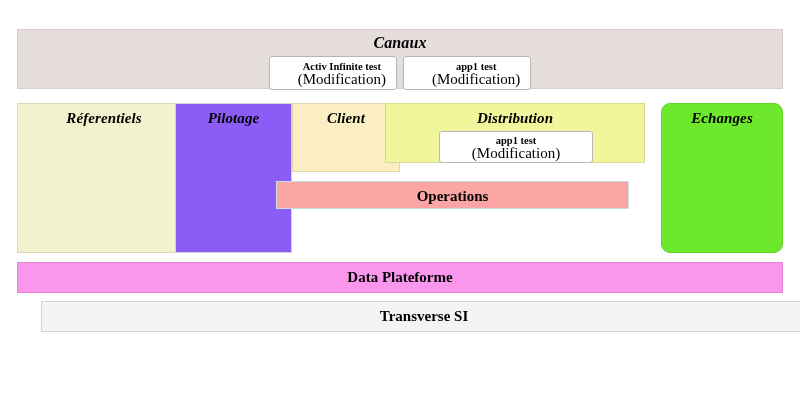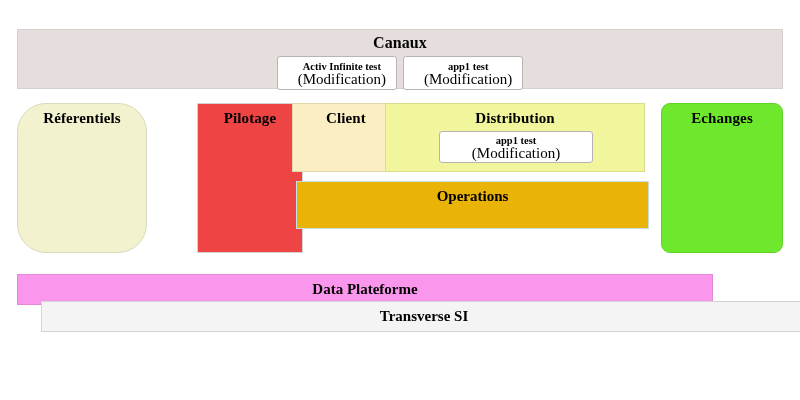--- a/index.html
+++ b/index.html
@@ -29,20 +29,21 @@
     border: 1px solid #cfcbcb;
   }
   .block-title {
     text-align: center;
     font-weight: bold;
     font-size: 15px;
     line-height: 19px;
     padding-top: 5px;
     color: #000;
     letter-spacing: 0.1px;
+    font-style: italic;
   }
 
   
   #canaux-panel {
     left: 17px;
     top: 29px;
     width: 766px;
     height: 60px;
     background: #e6dedd;
     border: 1px solid #d6cfce;
@@ -62,88 +63,86 @@
     display: flex;
     justify-content: center;
     gap: 6px;
   }
   .app-box {
     box-sizing: border-box;
     background: #ffffff;
     border: 1px solid #b8b4b4;
     border-radius: 3px;
     text-align: center;
-    padding: 3px 10px 3px 20px;
+    padding: 3px 10px 3px 28px;
     min-height: 30px;
   }
   .app-name {
     font-size: 10.5px;
     font-weight: bold;
     line-height: 13px;
     white-space: nowrap;
   }
   .app-state {
     font-size: 15px;
     line-height: 13px;
     white-space: nowrap;
   }
 
   
   #referentiels {
     left: 17px;
     top: 103px;
-    width: 130px;
+    width: 174px;
     height: 150px;
     background: #f2f2cf;
     border-color: #d9d9c0;
-    border-radius: 29px;
   }
   #pilotage {
     left: 175px;
     top: 103px;
-    width: 106px;
+    width: 117px;
     height: 150px;
-    background: #ef4444;
+    background: #8b5cf6;
     border-color: #d3d3d3;
-    margin-left: 22px;
   }
   #client {
     left: 292px;
     top: 103px;
     width: 108px;
     height: 69px;
     background: #fbeec2;
     border-color: #e3d6ad;
   }
   #distribution {
     left: 385px;
     top: 103px;
     width: 260px;
-    height: 69px;
+    height: 60px;
     background: #f1f59c;
     border-color: #d8dc8c;
   }
   #dist-app {
     position: absolute;
     left: 53px;
     top: 27px;
     width: 154px;
     box-sizing: border-box;
     background: #ffffff;
     border: 1px solid #b8b4b4;
     border-radius: 3px;
     text-align: center;
     padding: 2px 4px;
   }
   #operations {
-    left: 296px;
+    left: 276px;
     top: 181px;
     width: 353px;
-    height: 48px;
-    background: #eab308;
+    height: 28px;
+    background: #fca5a5;
     border-color: #c8dedf;
   }
   #ressources {
     left: 292px;
     top: 221px;
     width: 353px;
     height: 32px;
     background: #f4eff0;
     border-color: #ddd7d8;
   }
@@ -154,25 +153,24 @@
     height: 150px;
     background: #6ee82c;
     border-color: #63d227;
     border-radius: 9px;
   }
 
   
   #data-plateforme {
     left: 17px;
     top: 262px;
-    width: 696px;
+    width: 766px;
     height: 31px;
     background: #fa96ec;
     border-color: #e487d5;
-    margin-top: 12px;
   }
   #transverse-si {
     left: 17px;
     top: 301px;
     width: 766px;
     height: 31px;
     background: #f4f4f4;
     border-color: #d3d3d3;
     margin-left: 24px;
   }

